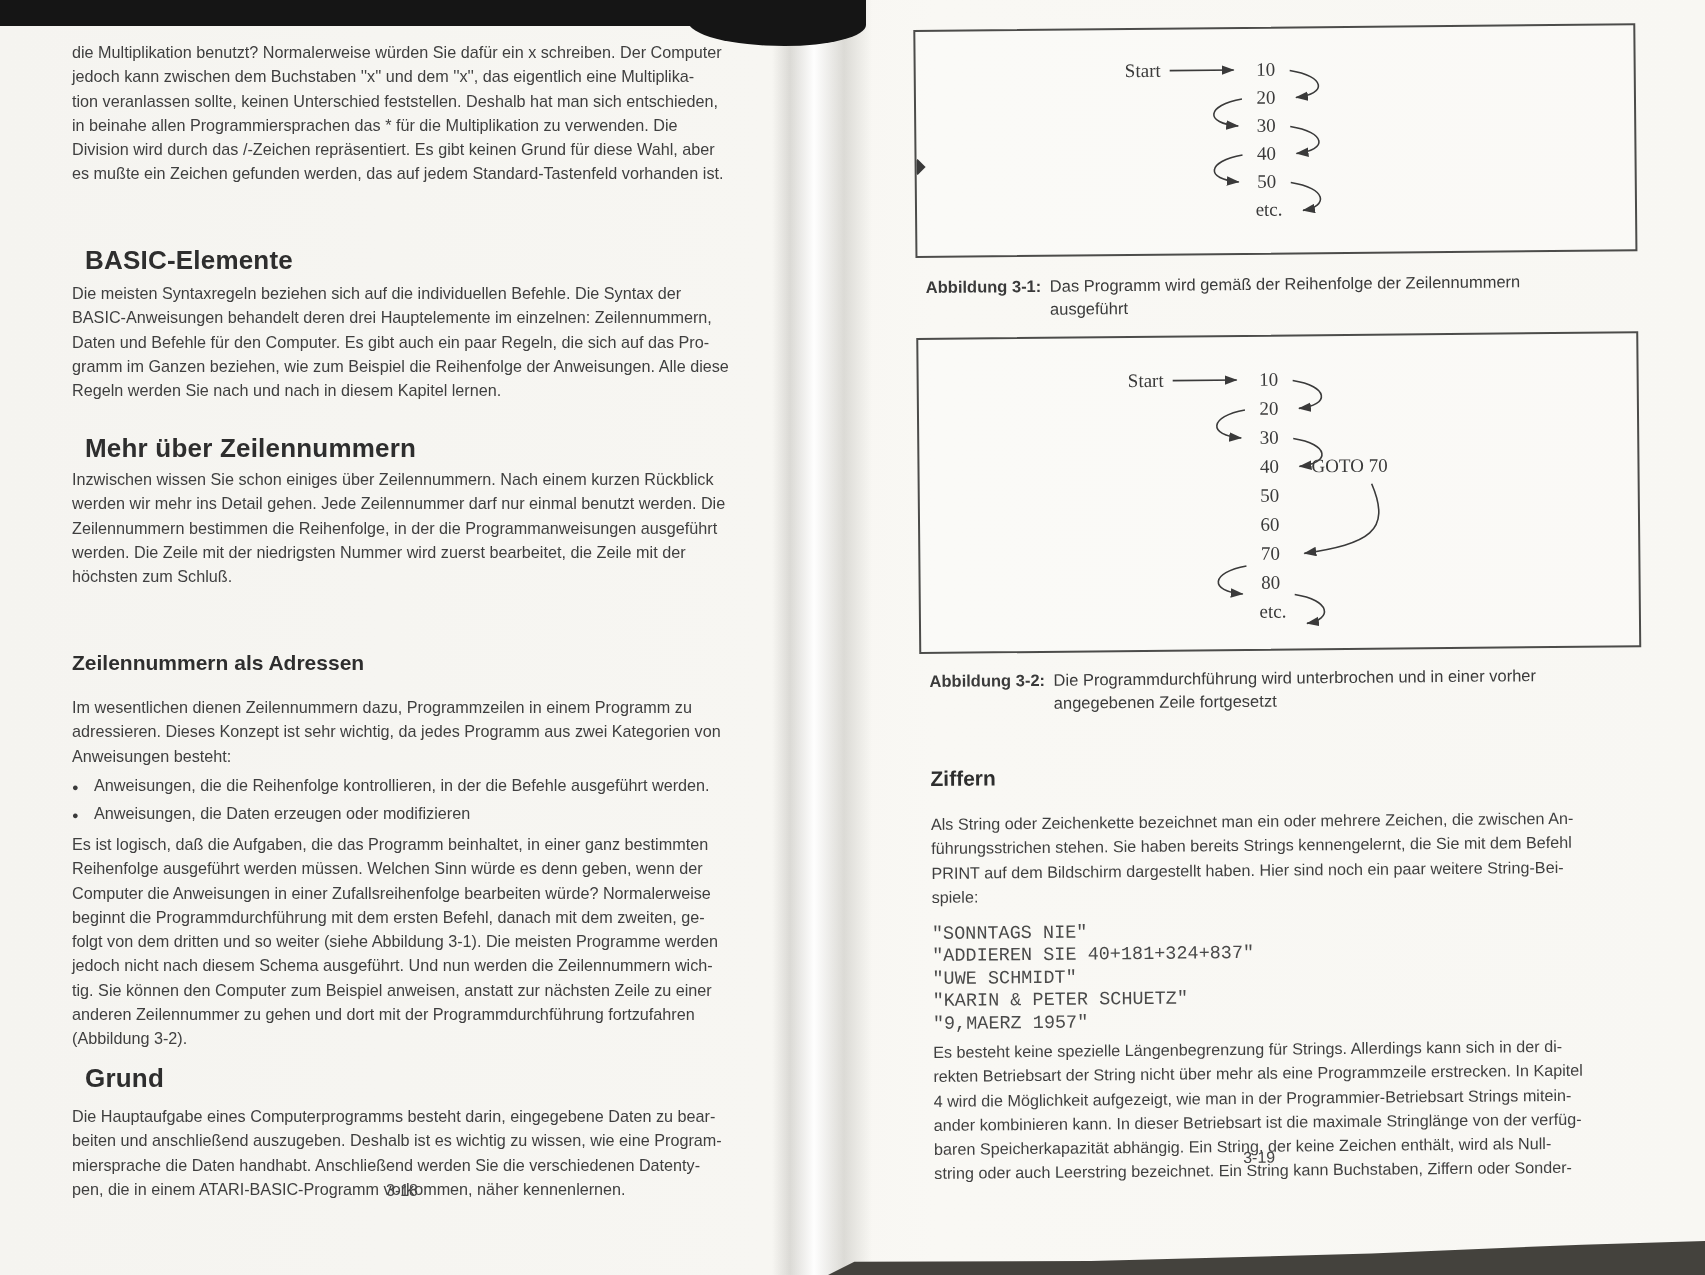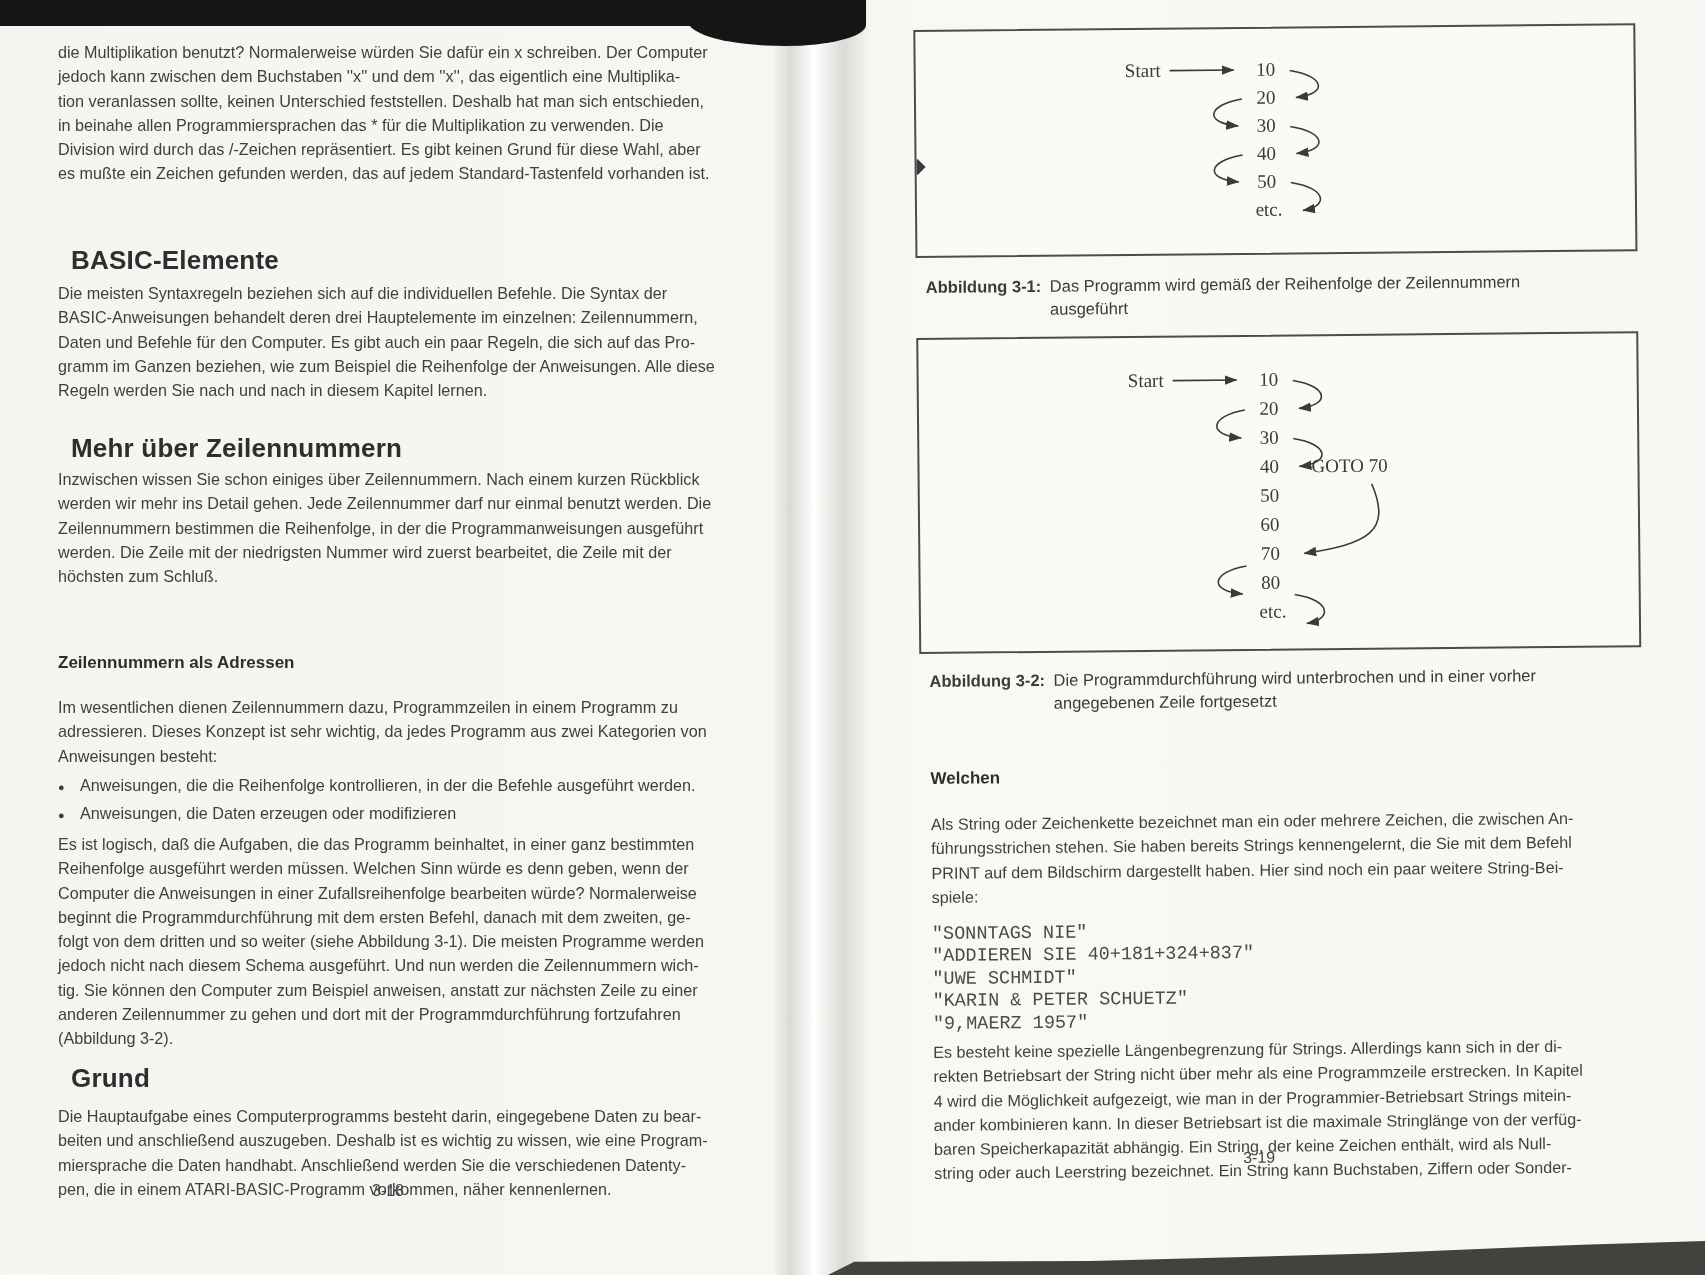--- a/index.html
+++ b/index.html
@@ -9,28 +9,28 @@
   
   .cover-top{position:absolute;left:0;top:0;width:758px;height:26px;background:#151515;}
   .cover-bump{position:absolute;left:688px;top:0;width:178px;height:46px;background:#151515;
               border-radius:0 0 55% 65%;}
   .shadow-br{position:absolute;left:828px;top:1238px;width:877px;height:37px;background:#44423d;
              clip-path:polygon(0% 100%,3% 64%,30% 62%,62% 42%,86% 18%,100% 8%,100% 100%);}
   .gutter{position:absolute;left:772px;top:0;width:100px;height:1275px;
           background:linear-gradient(90deg,rgba(90,88,82,0) 0%,rgba(90,88,82,.18) 18%,
           rgba(255,255,255,.9) 42%,rgba(120,118,110,.22) 72%,rgba(120,118,110,0) 100%);}
   
-  .col-left{position:absolute;left:58px;top:0;width:676px;height:1137px;}
+  .col-left{position:absolute;left:72px;top:0;width:676px;height:1137px;}
   .col-right{position:absolute;left:923px;top:0;width:717px;height:1260px;
              transform:rotate(-0.55deg);transform-origin:0 0;}
   .abs{position:absolute;left:0;}
   p.body{margin:0;font-size:16.2px;line-height:24.3px;white-space:pre-line;color:#3f3f3f;}
   h1.head{margin:13px;font-size:26px;line-height:30px;font-weight:bold;color:#2e2e2e;
           letter-spacing:.2px;}
-  h2.head{margin:0;font-size:17px;line-height:25px;font-weight:bold;color:#2e2e2e;}
+  h2.head{margin:0;font-size:21px;line-height:25px;font-weight:bold;color:#2e2e2e;}
   .bullets{font-size:16.2px;line-height:26px;color:#3f3f3f;}
   .bullet-row{display:flex;align-items:baseline;}
   .bullet-row .dot{width:22px;flex:0 0 22px;font-size:11px;color:#3a3a3a;}
   .bullet-row .dot::before{content:"●";}
   .pagenum{font-size:16px;color:#464646;text-align:center;}
   
   .figbox{box-sizing:border-box;border:2px solid #4c4c4a;background:rgba(255,255,255,.25);}
   .figbox svg{display:block;}
   .fig-serif{font-family:"Liberation Serif",serif;font-size:19px;fill:#3a3a3a;}
   .caption{display:grid;grid-template-columns:120px 1fr;column-gap:4px;
@@ -165,21 +165,21 @@
         <path class="arrowline" d="M 326,229 C 290,235 288,254 322,257" marker-end="url(#ah2)"></path>
         <path class="arrowline" d="M 374,258 C 410,264 412,283 386,287" marker-end="url(#ah2)"></path>
       </svg>
     </div>
     <div class="caption abs" style="top:670px;width:700px;">
       <span class="lab">Abbildung 3-2:</span>
       <span class="txt">Die Programmdurchführung wird unterbrochen und in einer vorher
 angegebenen Zeile fortgesetzt</span>
     </div>
 
-    <h2 class="head abs" style="top:766px;">Welchen</h2>
+    <h2 class="head abs" style="top:766px;">Ziffern</h2>
     <p class="body abs" style="top:812px;width:717px;">Als String oder Zeichenkette bezeichnet man ein oder mehrere Zeichen, die zwischen An-
 führungsstrichen stehen. Sie haben bereits Strings kennengelernt, die Sie mit dem Befehl
 PRINT auf dem Bildschirm dargestellt haben. Hier sind noch ein paar weitere String-Bei-
 spiele:</p>
 
     <pre class="mono abs" style="top:924px;width:717px;">"SONNTAGS NIE"
 "ADDIEREN SIE 40+181+324+837"
 "UWE SCHMIDT"
 "KARIN &amp; PETER SCHUETZ"
 "9,MAERZ 1957"</pre>

